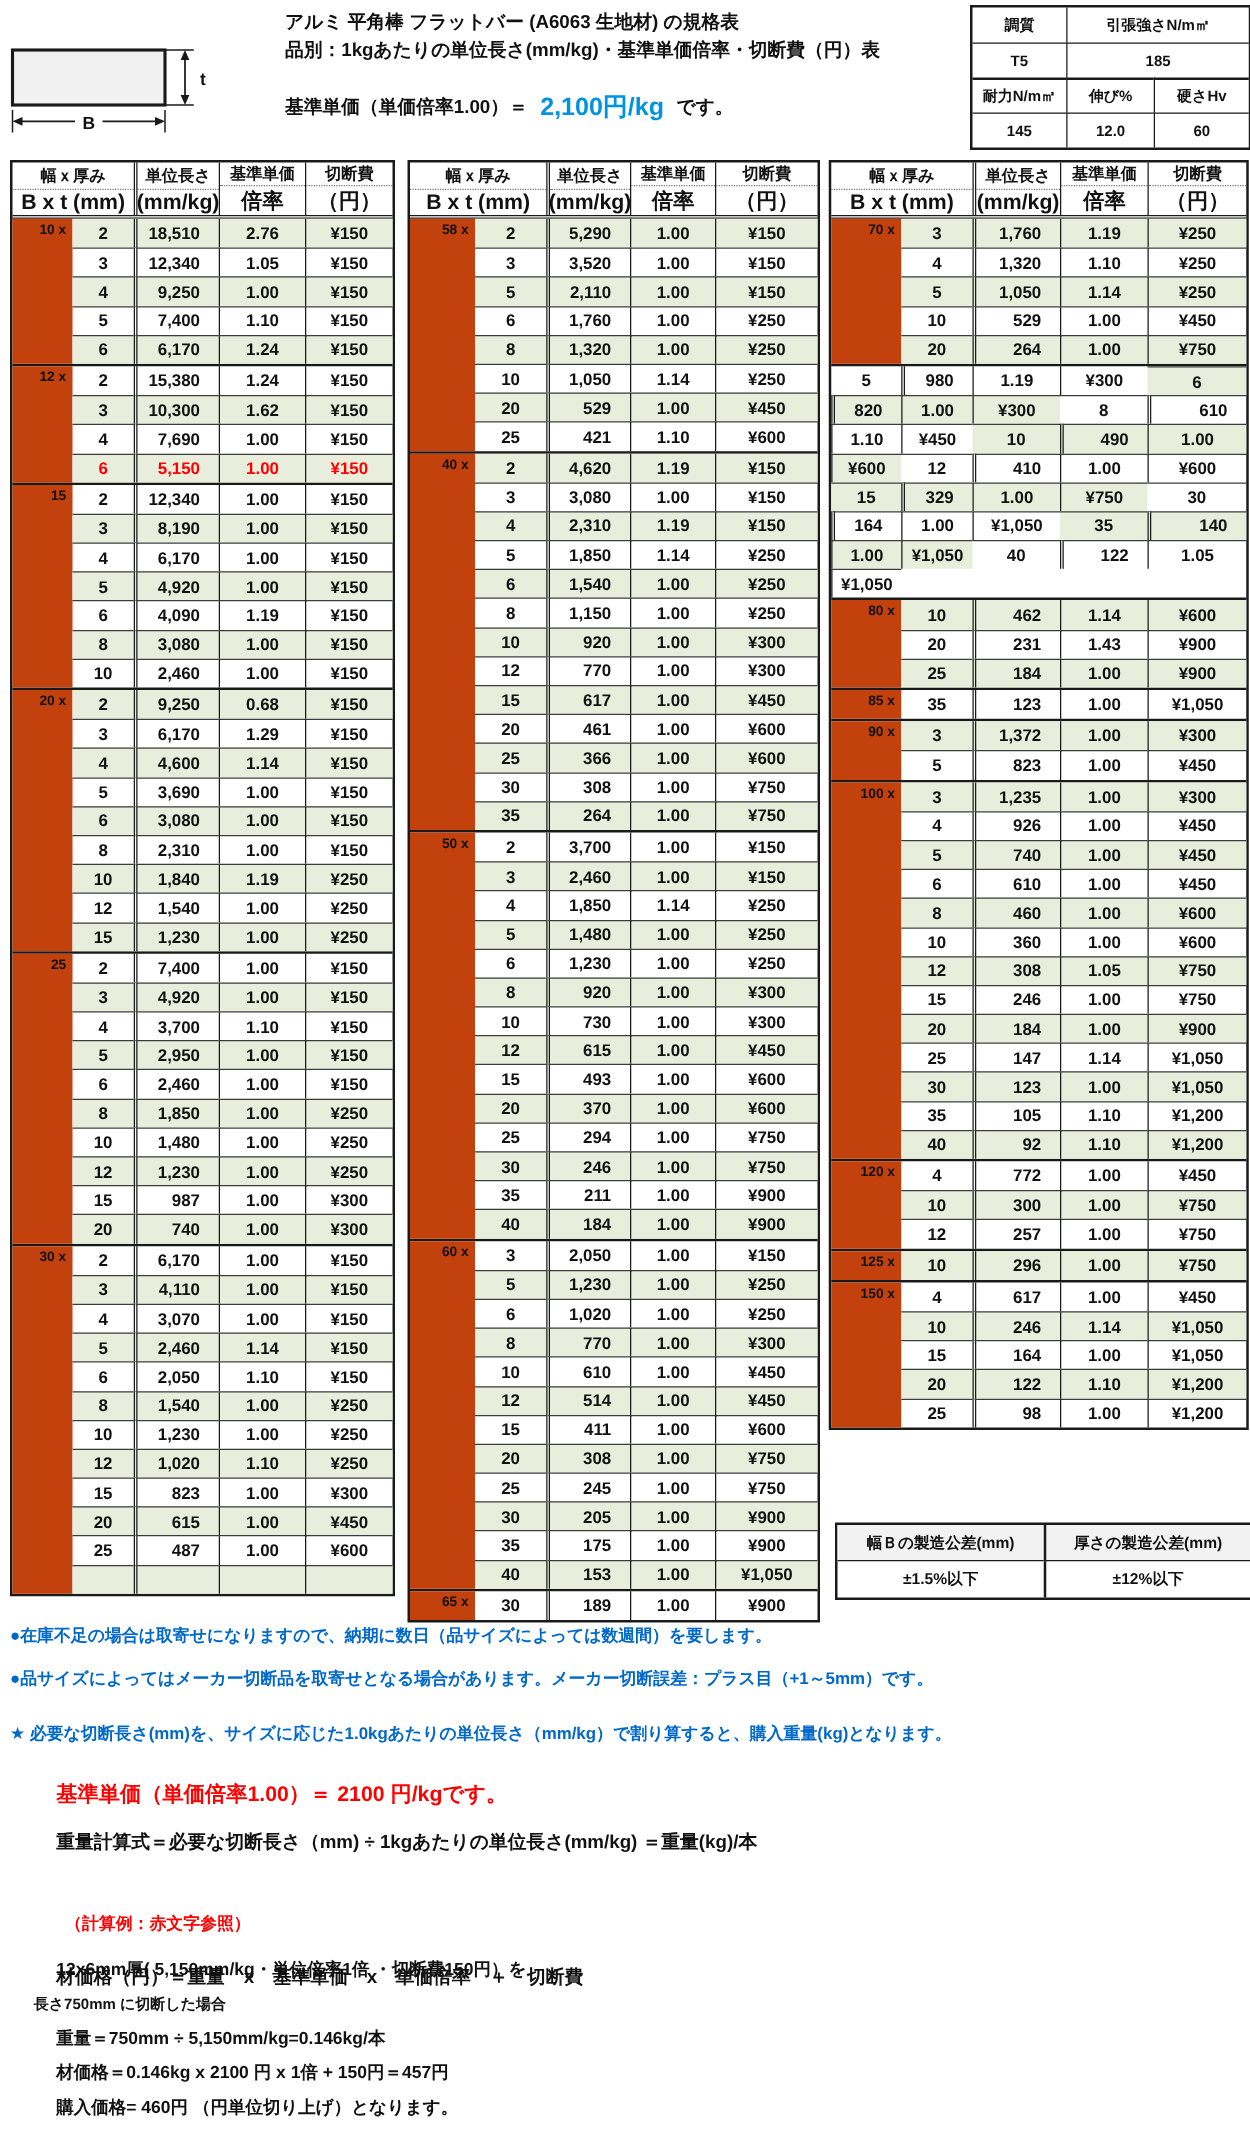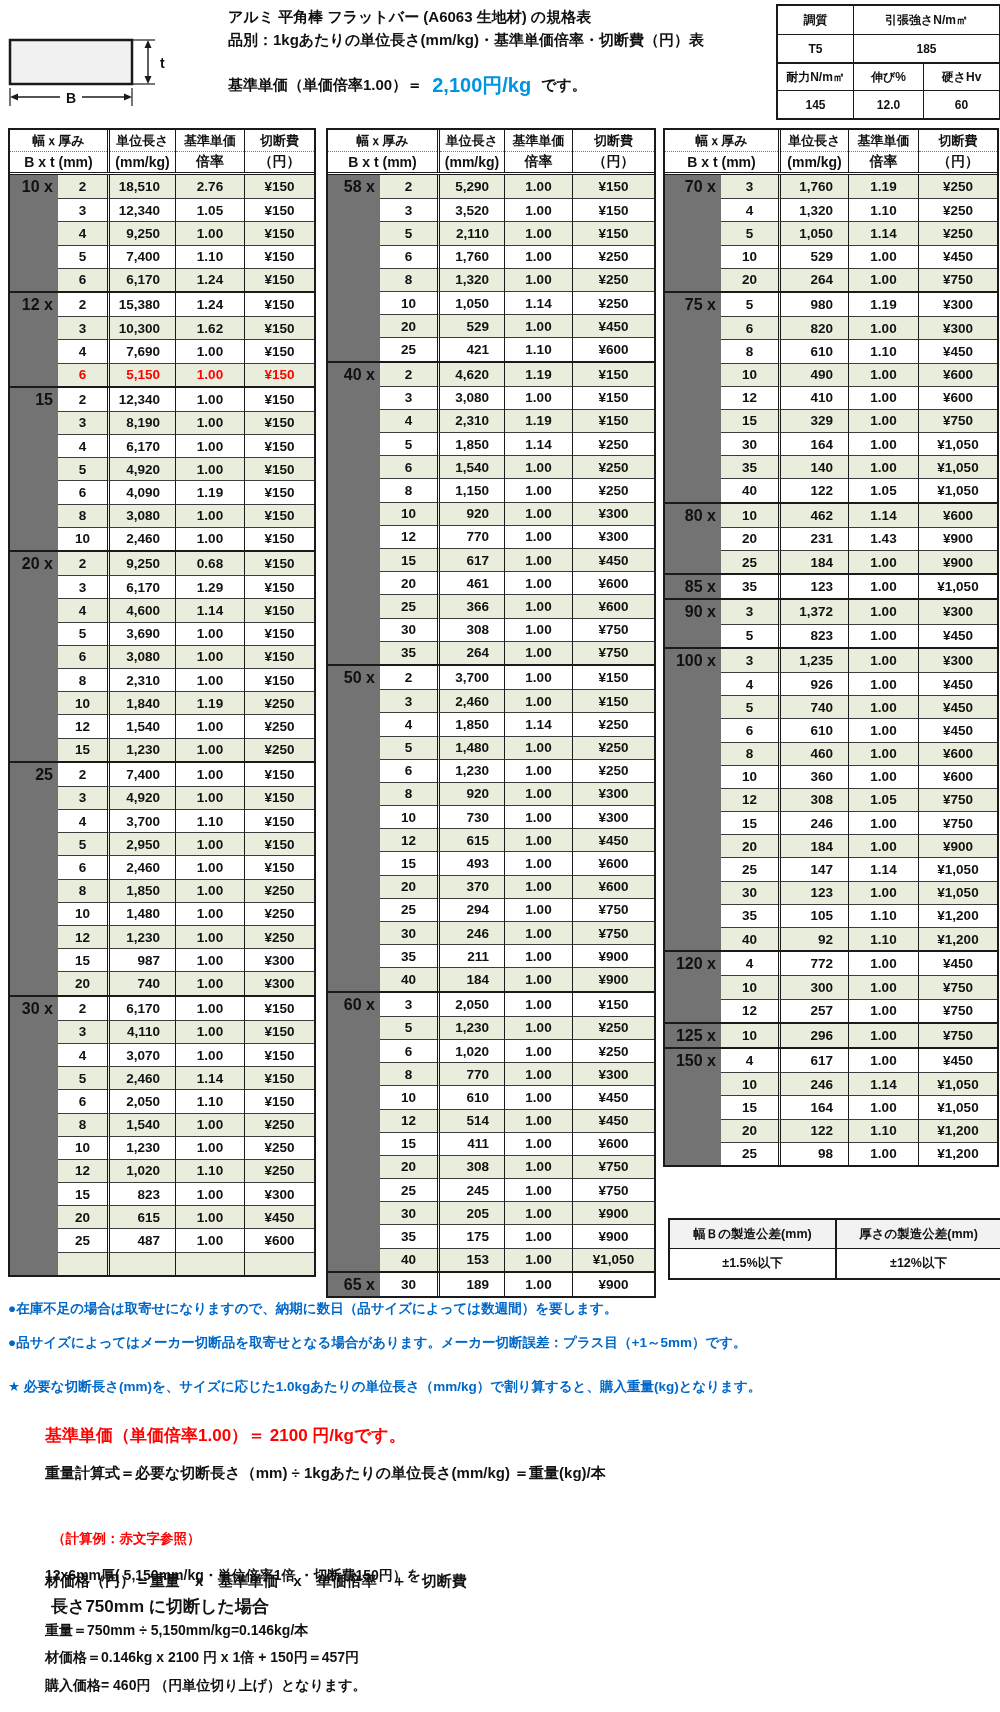--- a/index.html
+++ b/index.html
@@ -28,24 +28,24 @@
   .ptable{position:absolute;top:128px;border:2px solid var(--grid_dark,#1a1a1a);background:#fff;}
   .pt1{left:8px;width:304px;--cols:48px 49px 68px 69px 70px;}
   .pt2{left:326px;width:326px;--cols:52px 57px 67px 68px 82px;}
   .pt3{left:663px;width:332px;--cols:56px 57px 70px 70px 79px;}
   .phead{display:grid;grid-template-columns:var(--cols);height:42px;border-bottom:3px double #1a1a1a;}
   .ph-c{display:flex;flex-direction:column;}
   .ph-bt{grid-column:1 / span 2;}
   .ph-c.dl{border-left:3px double #1a1a1a;}
   .ph-c.sl{border-left:1px solid #1a1a1a;}
   .ph-top{flex:1.1;display:flex;align-items:center;justify-content:center;font-size:13px;border-bottom:1px dotted #777;}
-  .ph-bot{flex:1;display:flex;align-items:center;justify-content:center;font-size:14px;}
+  .ph-bot{flex:1;display:flex;align-items:center;justify-content:center;font-size:17px;}
   .pgroup{display:grid;grid-template-columns:var(--cols);grid-auto-rows:23.2px;border-top:2px solid #1a1a1a;}
   .pgroup.g0{border-top:none;}
-  .gcell{grid-column:1;text-align:right;padding:3px 5px 0 0;font-size:16px;background:#737373;}
+  .gcell{grid-column:1;text-align:right;padding:3px 5px 0 0;font-size:11px;background:#c2410c;}
   .cell{display:flex;align-items:center;justify-content:center;font-size:13.5px;}
   .cell.c1{justify-content:flex-end;padding-right:15px;border-left:3px double #1a1a1a;}
   .cell.c2,.cell.c3{border-left:1px solid #1a1a1a;}
   .cell:not(.r0){border-top:1px solid #3c3c3c;}
   .cell.shade{background:var(--row_shade,#e9eedc);}
   .cell.red{color:var(--alert_red,#ff0000);}
 
   
   .ttable{position:absolute;left:668px;top:1218px;width:330px;border:2px solid #1a1a1a;
           display:grid;grid-template-columns:1fr 1fr;grid-auto-rows:29px;background:#fff;}
@@ -57,21 +57,21 @@
   .note{position:absolute;white-space:nowrap;}
   .blue{color:var(--accent_blue,#0068c8);font-size:13.5px;}
   .n1{left:8px;top:1300px;}
   .n2{left:8px;top:1334px;}
   .n3{left:8px;top:1378px;}
   .nred-head{left:45px;top:1424px;font-size:17px;color:var(--alert_red,#ff0000);}
   .nf1{left:45px;top:1464px;font-size:15px;}
   .nf2{left:45px;top:1572px;font-size:15px;}
   .nred-ref{left:52px;top:1530px;font-size:13.5px;color:var(--alert_red,#ff0000);}
   .nex0{left:45px;top:1567px;font-size:14px;}
-  .nex1{left:51px;top:1595px;font-size:17px;}
+  .nex1{left:27px;top:1595px;font-size:12px;}
   .nex2{left:45px;top:1622px;font-size:14px;}
   .nex3{left:45px;top:1649px;font-size:14px;}
   .nex4{left:45px;top:1677px;font-size:14px;}
 </style>
 </head>
 <body>
 
 <div class="page">
 
   <div class="diagram">
@@ -603,21 +603,20 @@
         <div class="cell c0">10</div>
         <div class="cell c1">529</div>
         <div class="cell c2">1.00</div>
         <div class="cell c3">¥450</div>
         <div class="cell c0 shade">20</div>
         <div class="cell c1 shade">264</div>
         <div class="cell c2 shade">1.00</div>
         <div class="cell c3 shade">¥750</div>
       </div>
       <div class="pgroup">
-        <div class="gcell" style="grid-row: 1 / span 9;">75 x</div>
         <div class="cell c0 r0">5</div>
         <div class="cell c1 r0">980</div>
         <div class="cell c2 r0">1.19</div>
         <div class="cell c3 r0">¥300</div>
         <div class="cell c0 shade">6</div>
         <div class="cell c1 shade">820</div>
         <div class="cell c2 shade">1.00</div>
         <div class="cell c3 shade">¥300</div>
         <div class="cell c0">8</div>
         <div class="cell c1">610</div>

